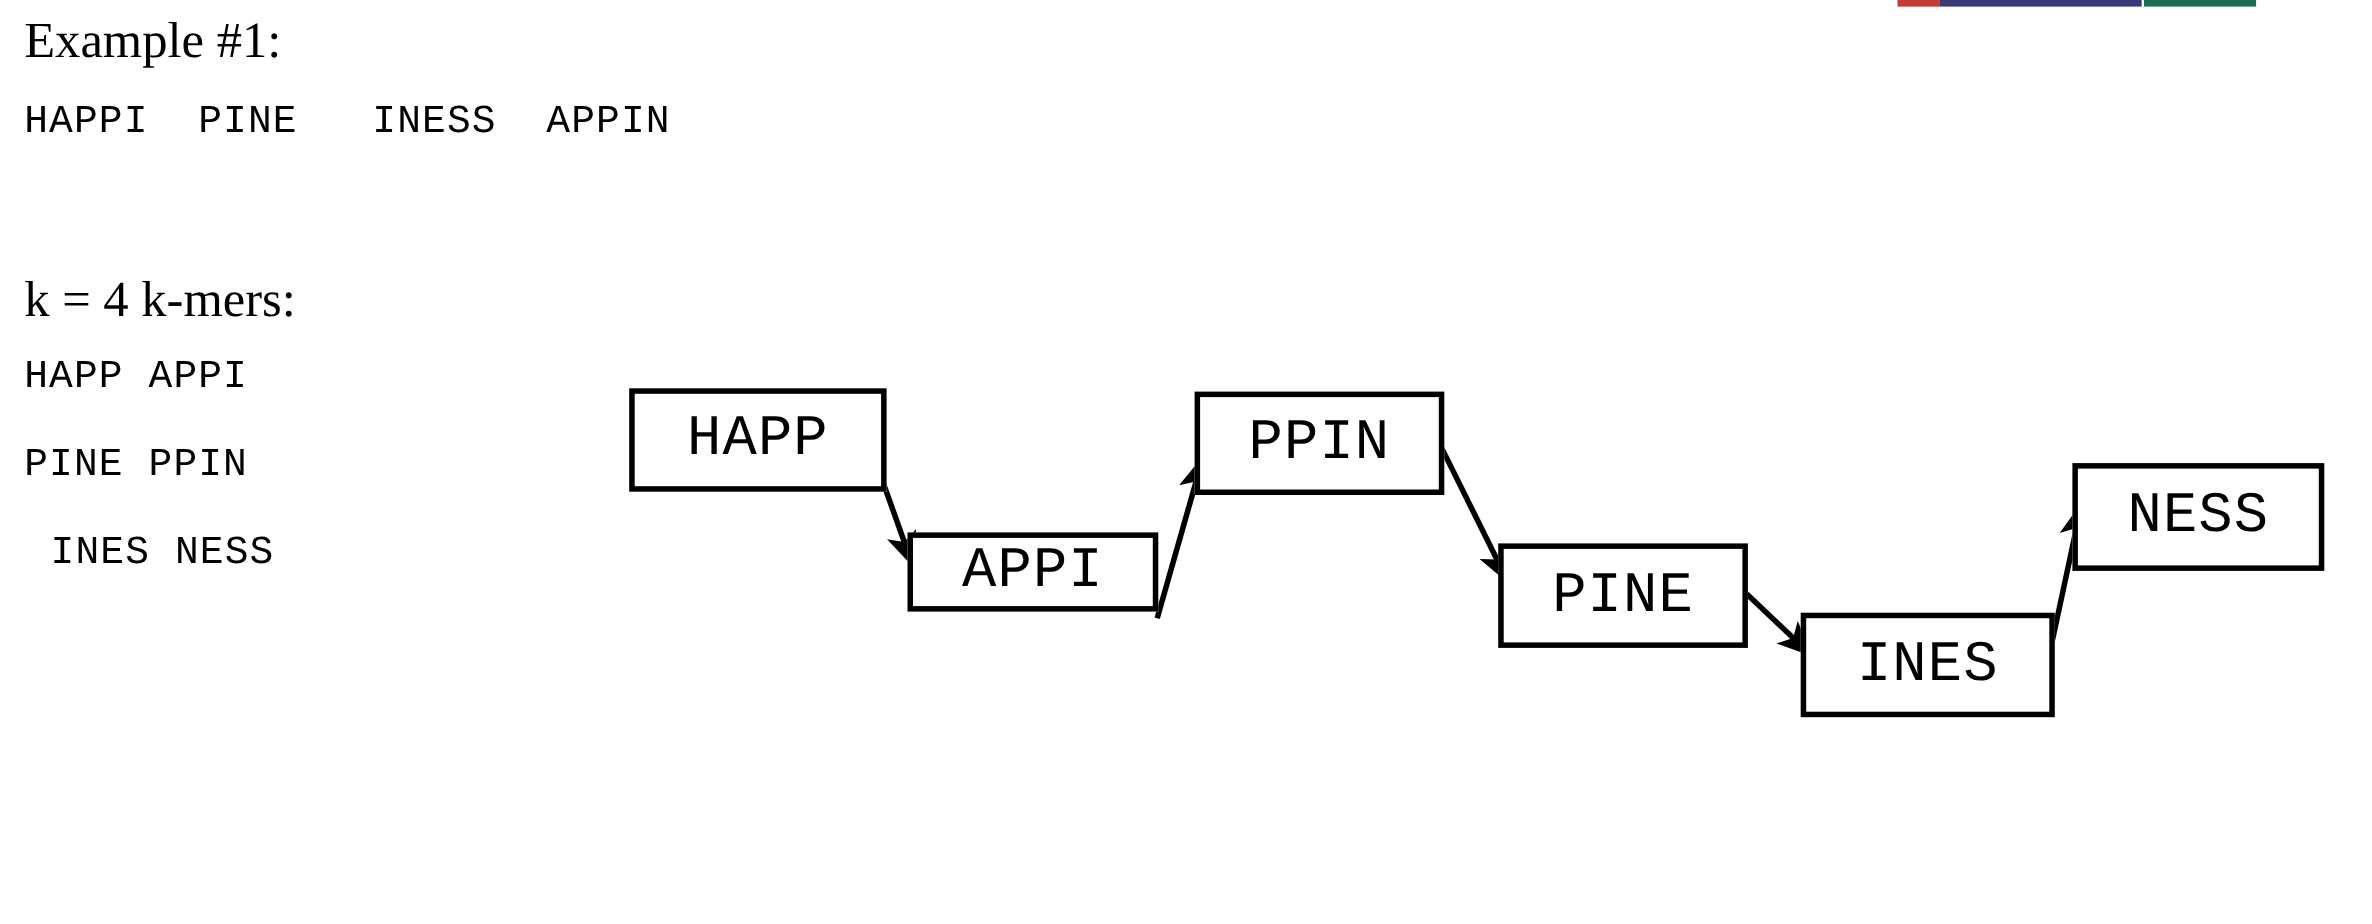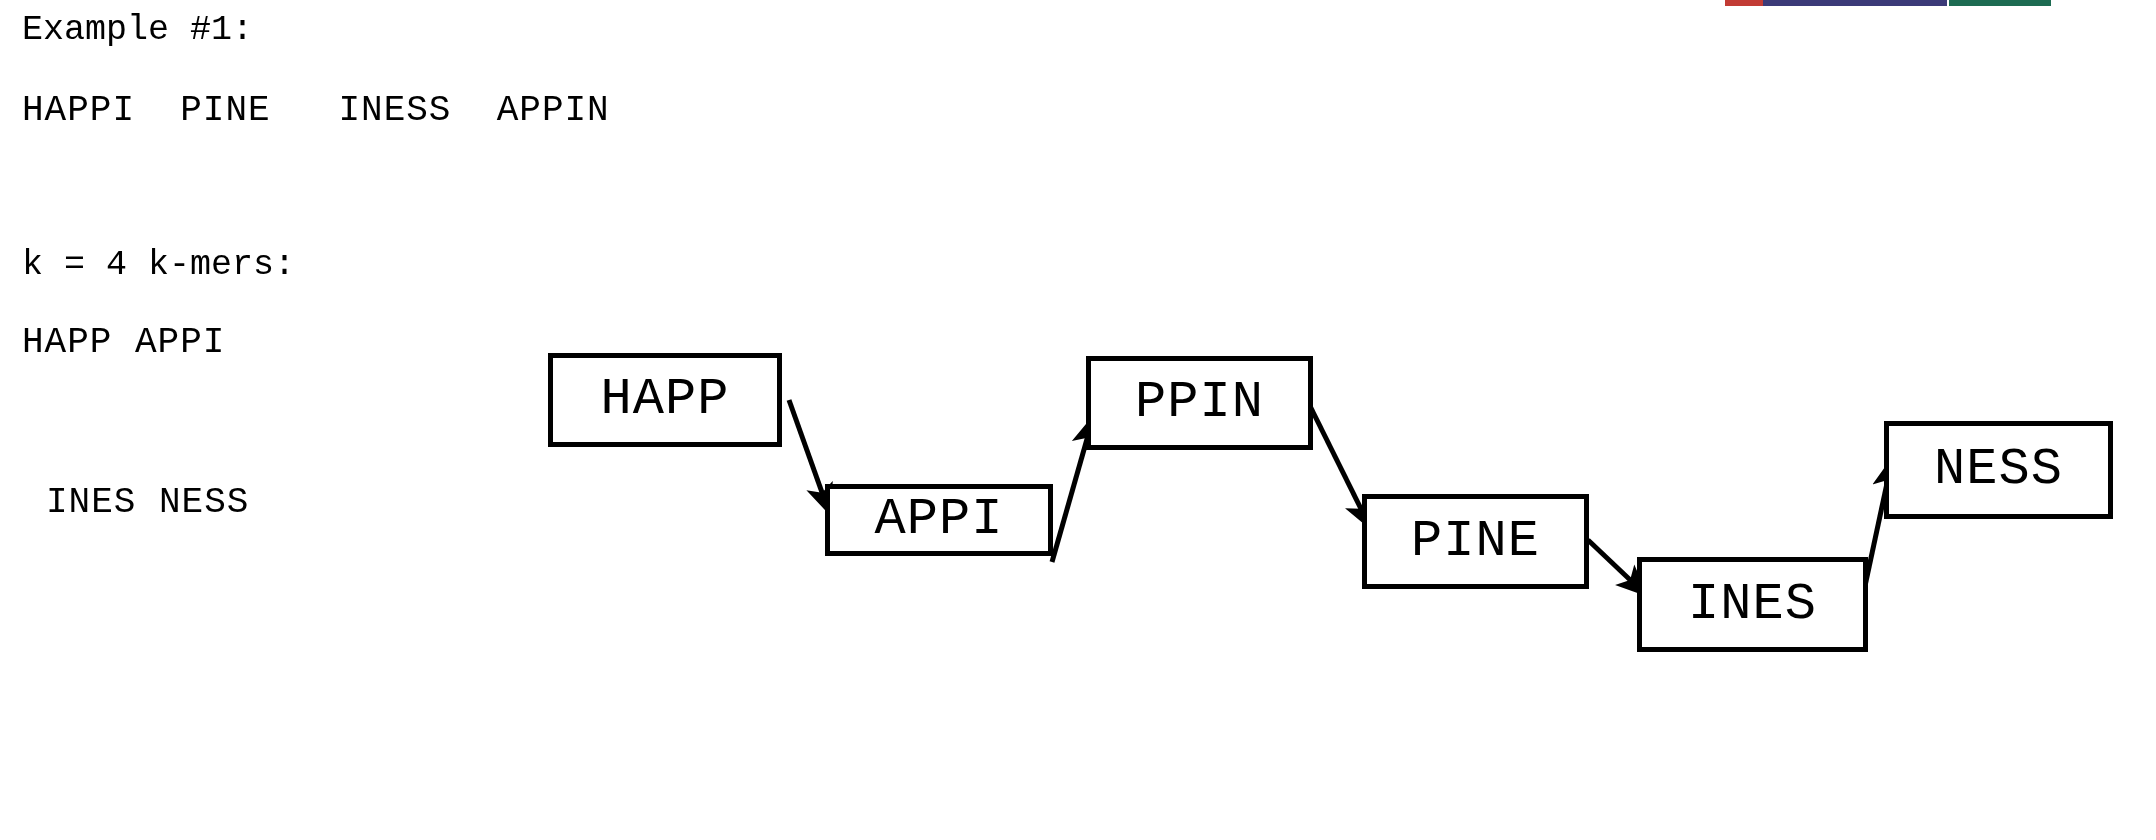--- a/index.html
+++ b/index.html
@@ -32,22 +32,22 @@
     top: 0;
     height: 6px;
   }
   .strip-red   { left: 0px;   width: 38px; }
   .strip-blue  { left: 38px;  width: 184px; }
   .strip-green { left: 224px; width: 102px; }
 
   
   .heading {
     position: absolute;
-    font-family: Liberation Mono, monospace;
-    font-size: 35px;
+    font-family: Liberation Serif, serif;
+    font-size: 46px;
     font-weight: 400;
     white-space: pre;
     letter-spacing: 0px;
     color: #000000;
   }
   .mono-line {
     position: absolute;
     font-family: "Liberation Mono", monospace;
     font-size: 36px;
     font-weight: 400;
@@ -107,39 +107,40 @@
   <div class="top-strip">
     <div class="strip-seg strip-red" style="background: rgb(194, 59, 52);"></div>
     <div class="strip-seg strip-blue" style="background: rgb(59, 58, 120);"></div>
     <div class="strip-seg strip-green" style="background: rgb(29, 107, 82);"></div>
   </div>
 
   <div class="heading" id="title-line">Example #1:</div>
   <div class="mono-line" id="sequence-line">HAPPI  PINE   INESS  APPIN</div>
   <div class="heading" id="kmer-heading">k = 4 k-mers:</div>
   <div class="mono-line" id="kmer-row-0">HAPP APPI</div>
+  <div class="mono-line" id="kmer-row-1">PINE PPIN</div>
   <div class="mono-line" id="kmer-row-2">INES NESS</div>
 
   <div id="graph-area">
     <svg id="graph-edges" viewBox="0 0 2156 840" xmlns="http://www.w3.org/2000/svg">
       <defs>
         <marker id="arrowhead" markerWidth="7" markerHeight="7" refX="5.6" refY="3.1" orient="auto" markerUnits="strokeWidth">
           <path d="M0,0.3 L6.4,3.1 L0,5.9 L1.5,3.1 Z" fill="#000000"></path>
         </marker>
       </defs>
       <g id="edge-group">
           <line x1="789" y1="400" x2="829" y2="512" stroke="#000000" stroke-width="5" marker-end="url(#arrowhead)"></line>
           <line x1="1052" y1="562" x2="1093" y2="418" stroke="#000000" stroke-width="5" marker-end="url(#arrowhead)"></line>
           <line x1="1310" y1="406" x2="1370" y2="527" stroke="#000000" stroke-width="5" marker-end="url(#arrowhead)"></line>
           <line x1="1588" y1="540" x2="1645" y2="594" stroke="#000000" stroke-width="5" marker-end="url(#arrowhead)"></line>
           <line x1="1862" y1="600" x2="1892" y2="460" stroke="#000000" stroke-width="5" marker-end="url(#arrowhead)"></line>
         </g>
     </svg>
     <div id="node-layer">
-        <div class="node-box" style="left: 548px; top: 353px; width: 234px; height: 94px; border-color: rgb(0, 0, 0);">
+        <div class="node-box" style="left: 572px; top: 353px; width: 234px; height: 94px; border-color: rgb(0, 0, 0);">
           <span class="node-label">HAPP</span>
         </div>
         <div class="node-box" style="left: 825px; top: 484px; width: 228px; height: 72px; border-color: rgb(0, 0, 0); text-align: center;">
           <span class="node-label">APPI</span>
         </div>
         <div class="node-box" style="left: 1086px; top: 356px; width: 227px; height: 94px; border-color: rgb(0, 0, 0);">
           <span class="node-label">PPIN</span>
         </div>
         <div class="node-box" style="left: 1362px; top: 494px; width: 227px; height: 95px; border-color: rgb(0, 0, 0);">
           <span class="node-label">PINE</span>

